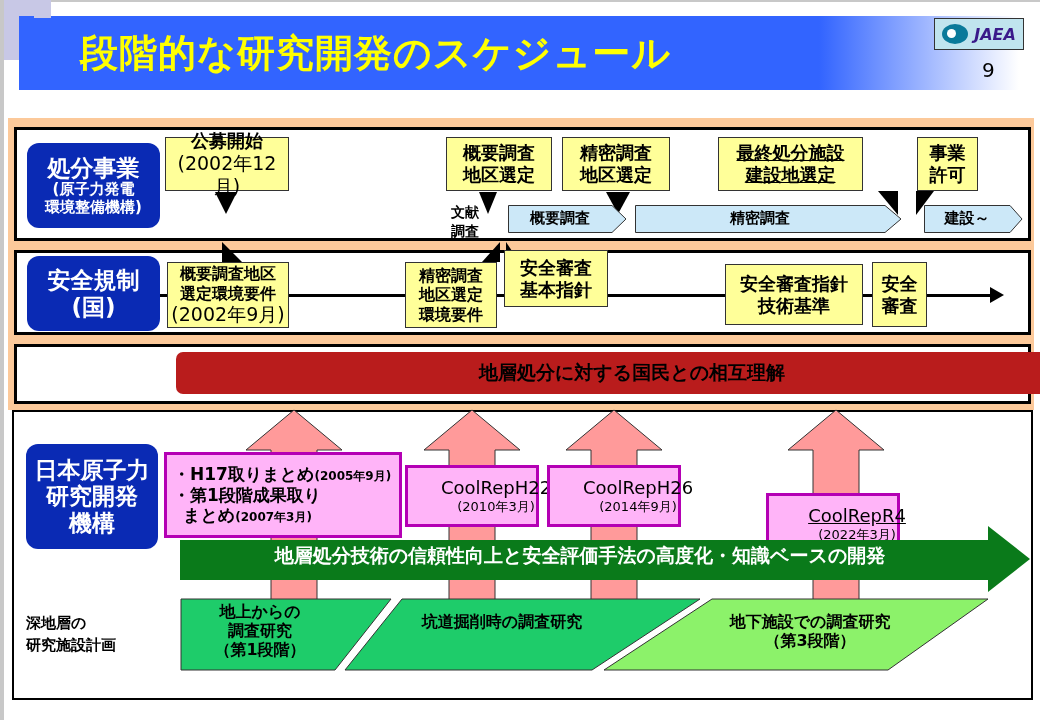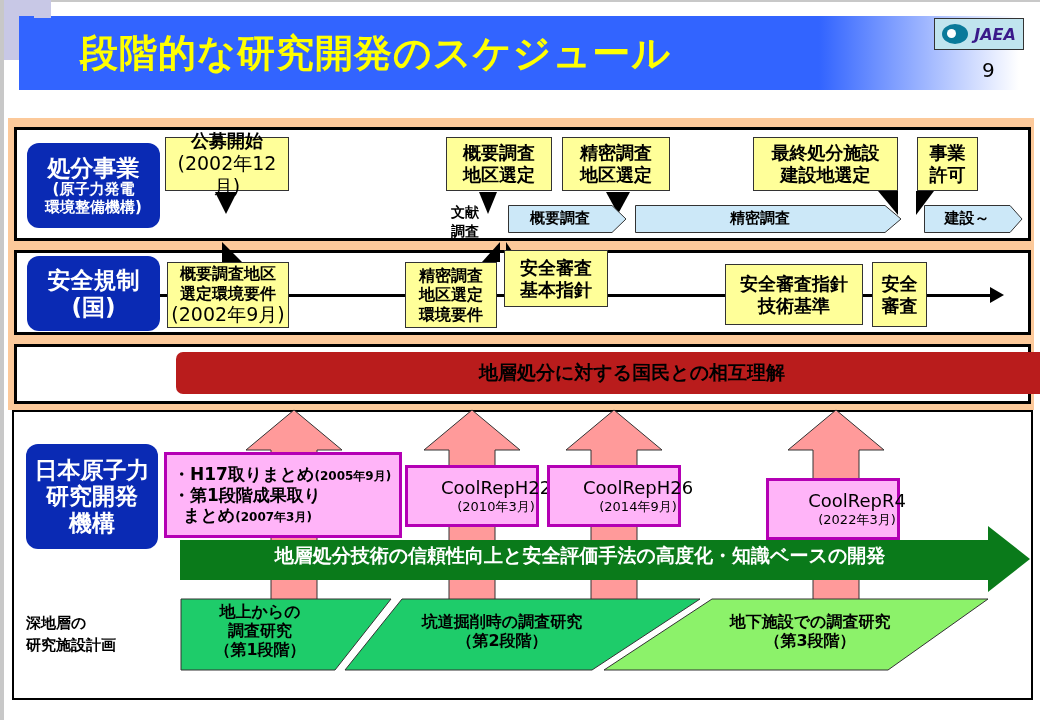--- a/index.html
+++ b/index.html
@@ -94,21 +94,21 @@
   <span class="t">地区選定</span>
 </div>
 <div class="abs tri-down" style="left:479px;top:192px;border-left-width:9px;border-right-width:9px;"></div>
 
 <div class="abs ybox" style="left:562px;top:137px;width:108px;height:54px;">
   <span class="t">精密調査</span>
   <span class="t">地区選定</span>
 </div>
 <div class="abs tri-down" style="left:606px;top:192px;border-left-width:12px;border-right-width:12px;"></div>
 
-<div class="abs ybox" style="left:753px;top:137px;width:145px;height:54px;">
+<div class="abs ybox" style="left:718px;top:137px;width:145px;height:54px;text-decoration:underline;">
   <span class="t">最終処分施設</span>
   <span class="t">建設地選定</span>
 </div>
 <svg class="abs" style="left:878px;top:191px;" width="24" height="26">
     <polygon points="0,0 20,0 20,24" fill="#000"></polygon>
   </svg>
 
 <div class="abs ybox" style="left:917px;top:137px;width:61px;height:54px;">
   <span class="t">事業</span>
   <span class="t">許可</span>
@@ -213,21 +213,21 @@
 </div>
 
 <div class="abs pbox" style="left:405px;top:465px;width:134px;height:62px;">
   <span class="t">CoolRepH22</span>
   <span class="s">(2010年3月)</span>
 </div>
 <div class="abs pbox" style="left:547px;top:465px;width:134px;height:62px;">
   <span class="t">CoolRepH26</span>
   <span class="s">(2014年9月)</span>
 </div>
-<div class="abs pbox" style="left:766px;top:478px;width:134px;height:62px;">
+<div class="abs pbox" style="left:766px;top:493px;width:134px;height:62px;text-decoration:underline;">
   <span class="t">CoolRepR4</span>
   <span class="s">(2022年3月)</span>
 </div>
 
 <svg class="abs green-arrow" width="852" height="66">
   <polygon points="0,14 808,14 808,0 850,33 808,66 808,54 0,54" fill="#0a7a1a"></polygon>
 </svg>
 <div class="abs green-text">地層処分技術の信頼性向上と安全評価手法の高度化・知識ベースの開発</div>
 
 <div class="abs deep-label">
@@ -240,18 +240,17 @@
   <polygon points="222,1 520,1 412,72 165,72" fill="#1ecc6a" stroke="#333" stroke-width="1"></polygon>
   <polygon points="532,1 808,1 708,72 424,72" fill="#8cf26a" stroke="#333" stroke-width="1"></polygon>
 </svg>
 <div class="abs phase-text" style="left:190px;top:602px;width:140px;">
   <div>地上からの</div>
   <div>調査研究</div>
   <div>（第1段階）</div>
 </div>
 <div class="abs phase-text" style="left:372px;top:612px;width:260px;text-align:center;">
   <div>坑道掘削時の調査研究</div>
-  <div>（第2段階）</div>
 </div>
 <div class="abs phase-text" style="left:680px;top:612px;width:260px;">
   <div>地下施設での調査研究</div>
   <div>（第3段階）</div>
 </div>
 
 </body></html>

